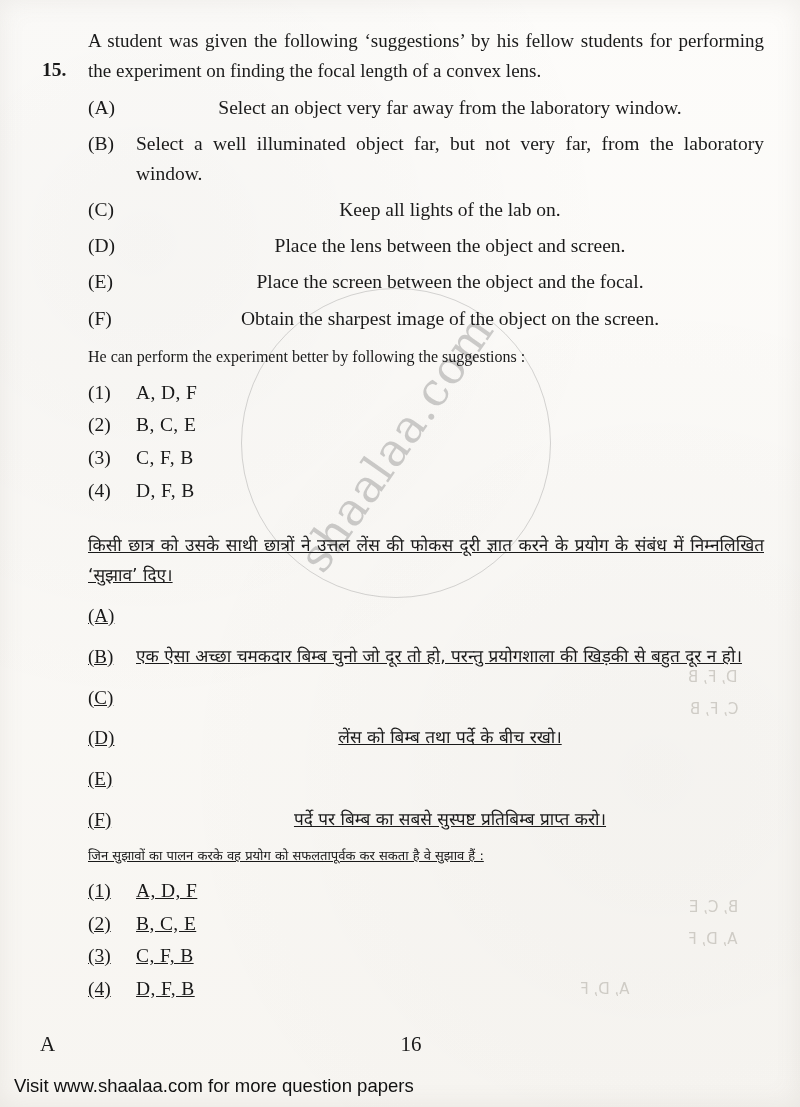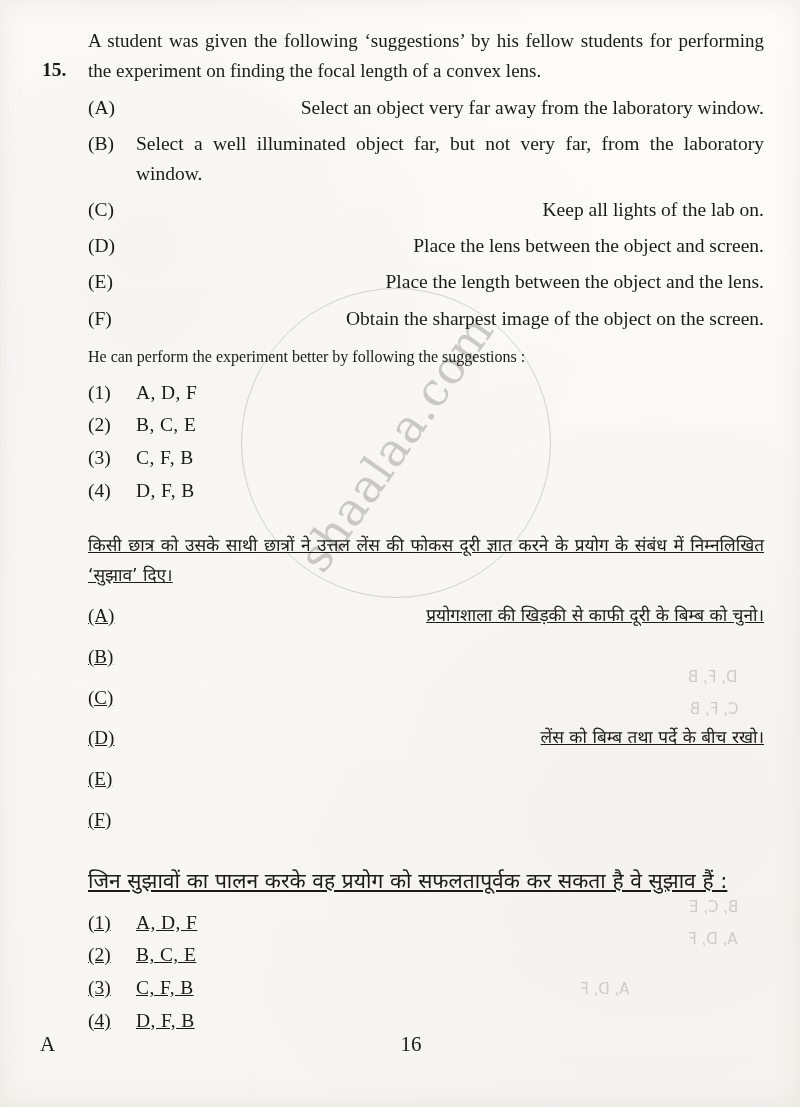--- a/index.html
+++ b/index.html
@@ -112,21 +112,21 @@
     font-size: 19.5px;
     line-height: 1.5;
   }
   .opttext {
     flex: 1 1 auto;
     font-size: 19.5px;
     line-height: 1.5;
     text-align: justify;
     text-justify: inter-word;
   }
-  .opttext.nojust { text-align: right; }
+  .opttext.nojust { text-align: center; }
 
   .lead {
     font-size: 16px;
     line-height: 1.5;
     margin-top: 12px;
     position: relative;
     z-index: 4;
   }
 
   .choices { margin-top: 9px; }
@@ -175,23 +175,23 @@
     flex: 0 0 48px;
     width: 48px;
   }
   .hindi .opttext {
     font-family: "DejaVu Sans", sans-serif;
     font-size: 17.2px;
     line-height: 1.72;
   }
   .hindi .lead {
     font-family: "DejaVu Sans", sans-serif;
-    font-size: 21px;
+    font-size: 13px;
     line-height: 1.72;
-    margin-top: 27px;
+    margin-top: 9px;
   }
   .hindi .choicerow { margin-top: 3px; }
   .hindi .choicelabel {
     font-family: "Liberation Serif", serif;
     font-size: 19.5px;
   }
   .hindi .choicetext {
     font-family: "Liberation Serif", serif;
     font-size: 19.5px;
     letter-spacing: 0.4px;
@@ -283,21 +283,21 @@
       <div class="optrow">
         <div class="optlabel">(C)</div>
         <div class="opttext nojust">Keep all lights of the lab on.</div>
       </div>
       <div class="optrow">
         <div class="optlabel">(D)</div>
         <div class="opttext nojust">Place the lens between the object and screen.</div>
       </div>
       <div class="optrow">
         <div class="optlabel">(E)</div>
-        <div class="opttext nojust">Place the length between the object and the lens.</div>
+        <div class="opttext nojust">Place the screen between the object and the focal.</div>
       </div>
       <div class="optrow">
         <div class="optlabel">(F)</div>
         <div class="opttext nojust">Obtain the sharpest image of the object on the screen.</div>
       </div>
 
       <div class="lead">He can perform the experiment better by following the suggestions :</div>
 
       <div class="choices">
         <div class="choicerow">
@@ -318,37 +318,38 @@
         </div>
       </div>
     </div>
 
     <div class="hindi hindi-block" style="padding-left:50px;">
       <p class="para">किसी छात्र को उसके साथी छात्रों ने उत्तल लेंस की फोकस दूरी ज्ञात करने के प्रयोग के संबंध में निम्नलिखित ‘सुझाव’ दिए।</p>
 
       <div>
         <div class="optrow">
           <div class="optlabel">(A)</div>
-          <div class="opttext nojust">प्रयोगशाला की खिड़की से काफी दूरी के बिम्ब को चुनो।</div>
         </div>
         <div class="optrow">
           <div class="optlabel">(B)</div>
+          <div class="opttext">एक ऐसा अच्छा चमकदार बिम्ब चुनो जो दूर तो हो, परन्तु प्रयोगशाला की खिड़की से बहुत दूर न हो।</div>
         </div>
         <div class="optrow">
           <div class="optlabel">(C)</div>
         </div>
         <div class="optrow">
           <div class="optlabel">(D)</div>
           <div class="opttext nojust">लेंस को बिम्ब तथा पर्दे के बीच रखो।</div>
         </div>
         <div class="optrow">
           <div class="optlabel">(E)</div>
         </div>
         <div class="optrow">
           <div class="optlabel">(F)</div>
+          <div class="opttext nojust">पर्दे पर बिम्ब का सबसे सुस्पष्ट प्रतिबिम्ब प्राप्त करो।</div>
         </div>
       </div>
 
       <div class="lead">जिन सुझावों का पालन करके वह प्रयोग को सफलतापूर्वक कर सकता है वे सुझाव हैं :</div>
 
       <div class="choices">
         <div class="choicerow">
           <div class="choicelabel">(1)</div>
           <div class="choicetext">A, D, F</div>
         </div>
@@ -367,14 +368,15 @@
       </div>
     </div>
 
   </div>
 
   <div class="footer">
     <div class="footer-letter">A</div>
     <div class="footer-page">16</div>
   </div>
 
+  <div class="promo">Visit www.shaalaa.com for more question papers</div>
 
 </div>
 
 </body></html>

